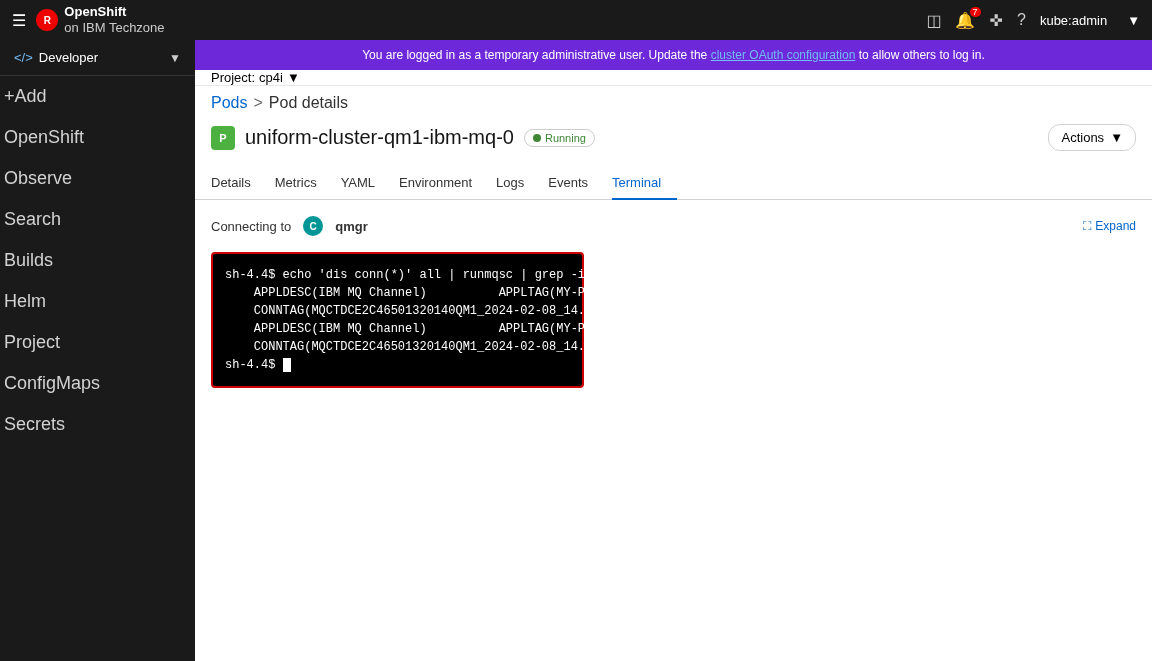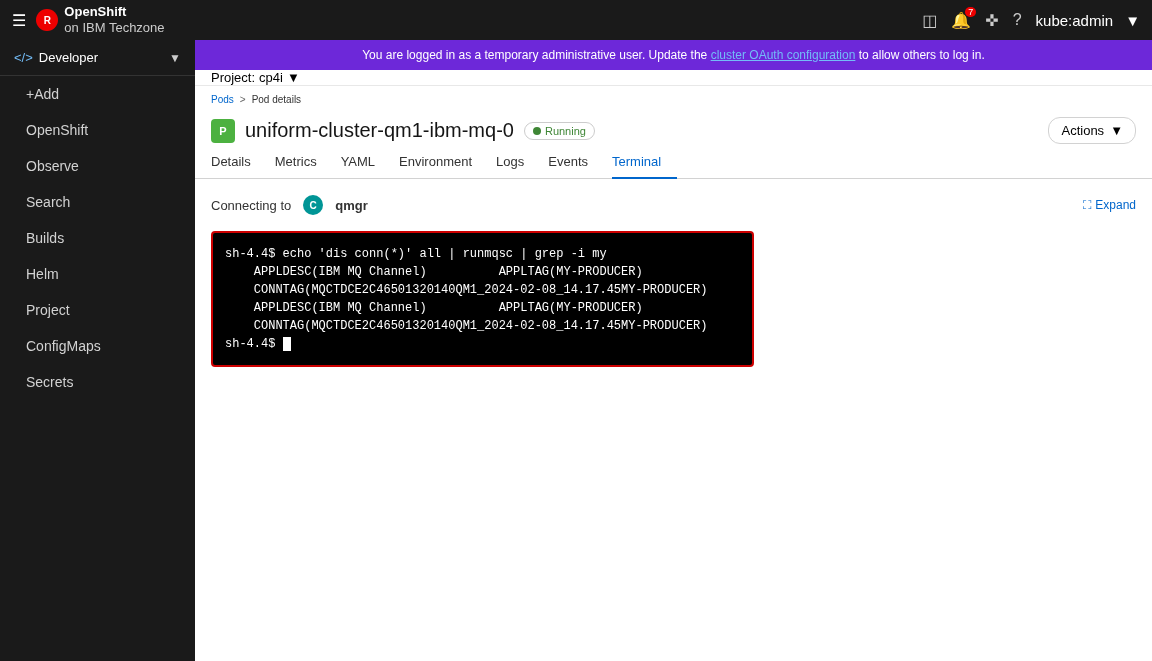--- a/index.html
+++ b/index.html
@@ -19,21 +19,21 @@
     .hamburger-icon { color: #fff; font-size: 16px; cursor: pointer; }
     .redhat-logo { display: flex; align-items: center; gap: 6px; }
     .redhat-circle { width: 22px; height: 22px; background: #ee0000; border-radius: 50%; display: flex; align-items: center; justify-content: center; }
     .redhat-circle span { color: #fff; font-size: 10px; font-weight: bold; }
     .brand-text { color: #fff; font-size: 13px; line-height: 1.2; }
     .brand-text .openshift { font-weight: bold; }
     .brand-text .ibm { font-weight: normal; color: #ccc; }
     .top-nav-right { display: flex; align-items: center; gap: 14px; color: #ccc; }
     .top-nav-right .icon-btn { cursor: pointer; color: #ccc; font-size: 16px; position: relative; }
     .notif-badge { position: absolute; top: -4px; right: -5px; background: #ee0000; color: #fff; font-size: 9px; border-radius: 8px; padding: 0 3px; }
-    .user-menu { color: #fff; cursor: pointer; font-size: 15px; display: flex; align-items: flex-end; gap: 12px; }
+    .user-menu { color: #fff; cursor: pointer; font-size: 13px; display: flex; align-items: flex-end; gap: 20px; }
 
     
     .layout { display: flex; flex: 1; overflow: hidden; }
 
     
     .sidebar {
       width: 195px;
       background: #1a1a1a;
       flex-shrink: 0;
       display: flex;
@@ -44,24 +44,24 @@
       padding: 10px 14px;
       display: flex;
       align-items: center;
       justify-content: space-between;
       border-bottom: 1px solid #333;
     }
     .sidebar-header-label { color: #fff; font-size: 13px; font-weight: 500; display: flex; align-items: center; gap: 6px; }
     .sidebar-header-icon { color: #73bcf7; font-size: 13px; }
     .sidebar-chevron { color: #ccc; font-size: 12px; cursor: pointer; }
     .sidebar-item {
-      padding: 10px 26px;
+      padding: 10px 4px;
       color: #d2d2d2;
       cursor: pointer;
-      font-size: 14px;
+      font-size: 18px;
       display: flex;
       align-items: center;
       gap: 8px;
       text-align: right;
     }
 
     
     .info-banner {
       background: #6d28d9;
       color: #fff;
@@ -90,21 +90,21 @@
       border-bottom: 1px solid #e8e8e8;
       flex-shrink: 0;
     }
 
     
     .breadcrumb {
       padding: 8px 16px 4px;
       display: flex;
       align-items: center;
       gap: 6px;
-      font-size: 10px;
+      font-size: 16px;
     }
     .breadcrumb a { color: #0066cc; text-decoration: none; cursor: pointer; }
     .breadcrumb-sep { color: #666; }
     .breadcrumb-current { color: #333; }
 
     
     .pod-header {
       padding: 8px 16px 0;
       display: flex;
       align-items: center;
@@ -137,21 +137,21 @@
       font-size: 13px;
       cursor: pointer;
       display: flex; align-items: center; gap: 6px;
     }
 
     
     .tabs {
       display: flex;
       padding: 0 16px;
       border-bottom: 1px solid #d2d2d2;
-      margin-top: 2px;
+      margin-top: 16px;
       flex-shrink: 0;
     }
     .tab {
       padding: 8px 16px 8px 0;
       font-size: 13px;
       color: #333;
       cursor: pointer;
       border-bottom: 2px solid transparent;
       margin-bottom: -1px;
     }
@@ -182,21 +182,21 @@
 
     
     .terminal {
       background: #000;
       color: #fff;
       font-family: 'Courier New', Courier, monospace;
       font-size: 12px;
       padding: 12px;
       border-radius: 4px;
       border: 2px solid #cc0000;
-      width: 543px;
+      width: 373px;
       min-height: 110px;
       line-height: 1.5;
       white-space: pre;
     }
     .cursor { display: inline-block; width: 8px; height: 14px; background: #fff; vertical-align: text-bottom; }
   </style>
 </head>
 <body>
 
 <div class="top-nav">

